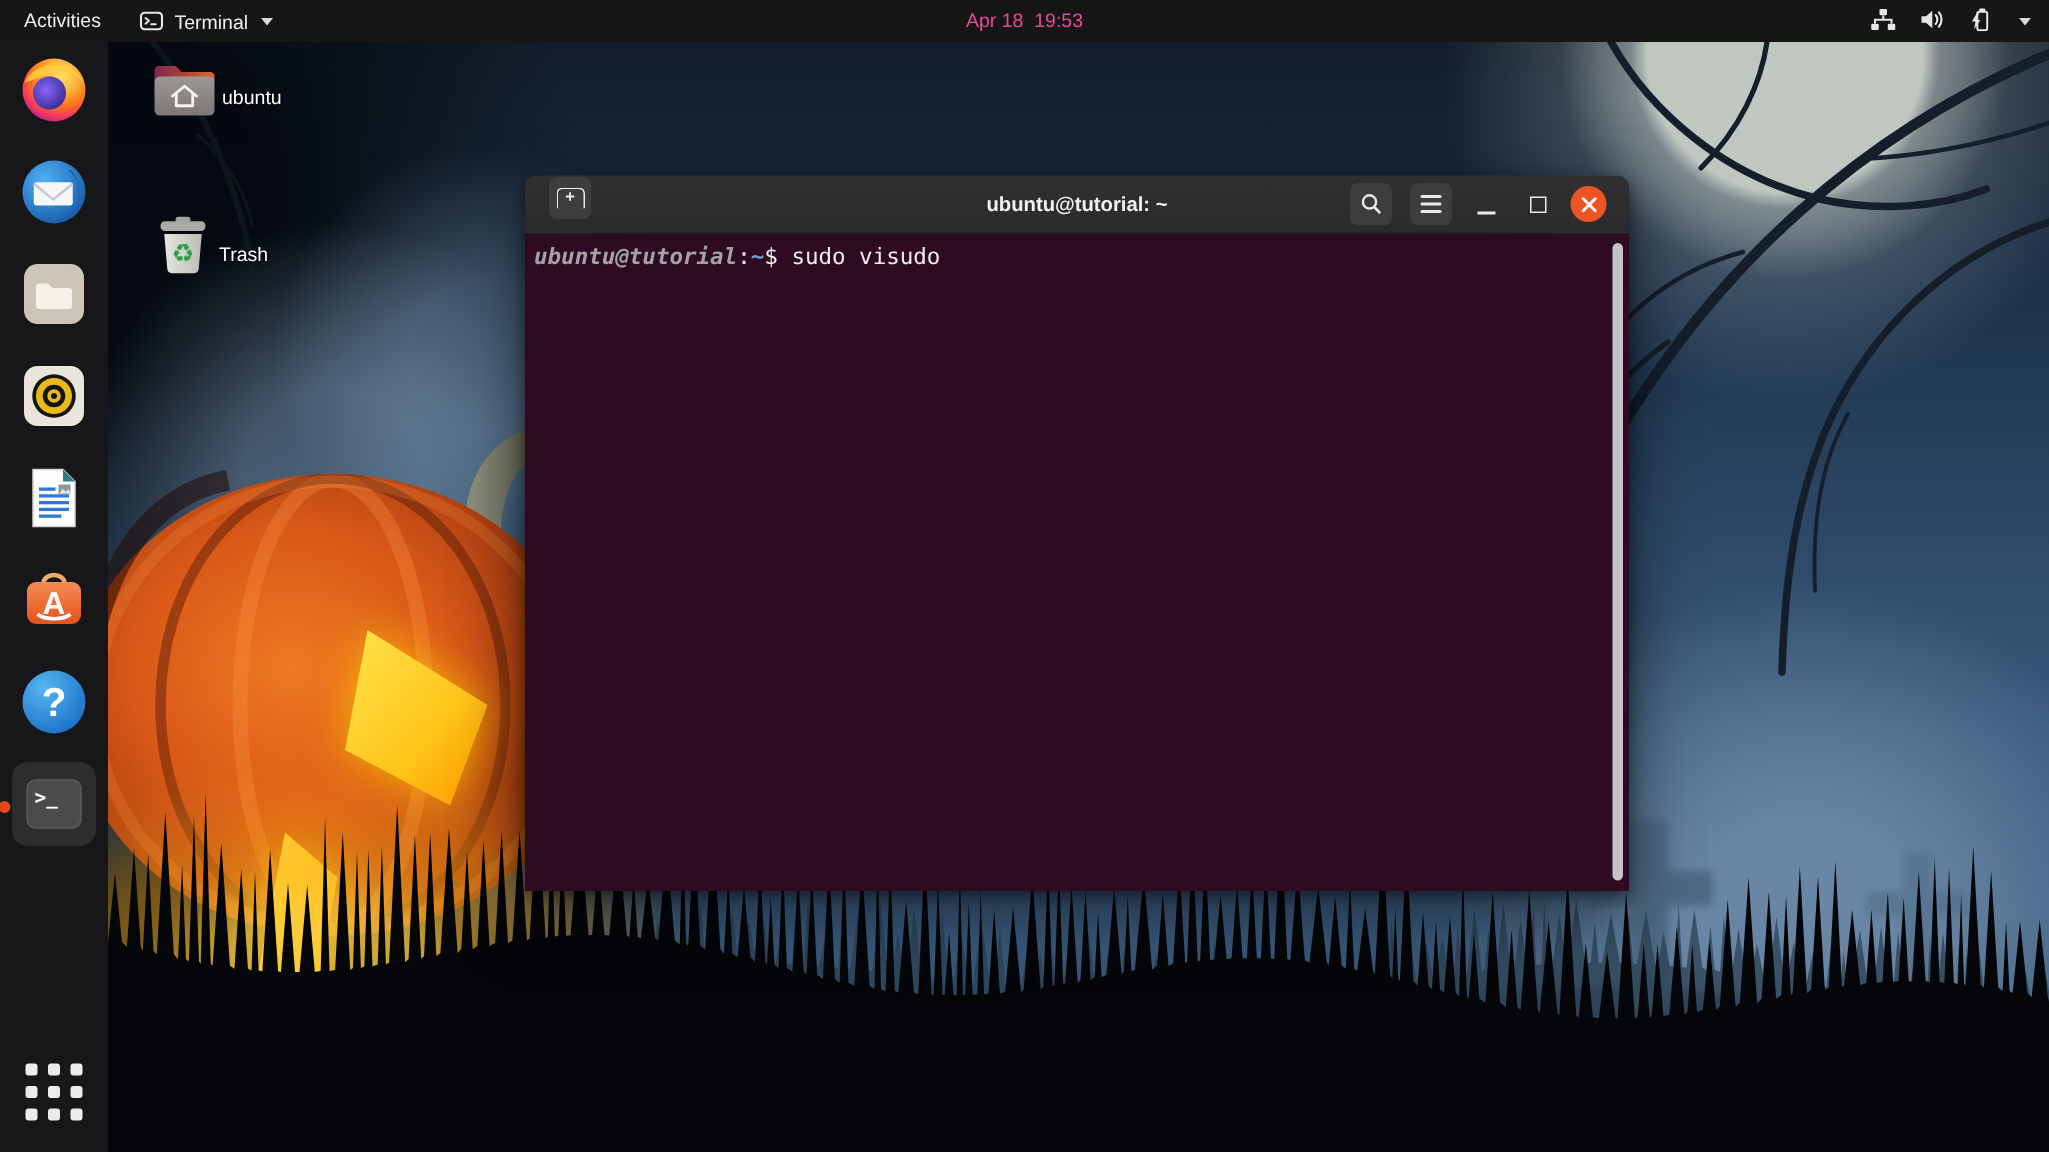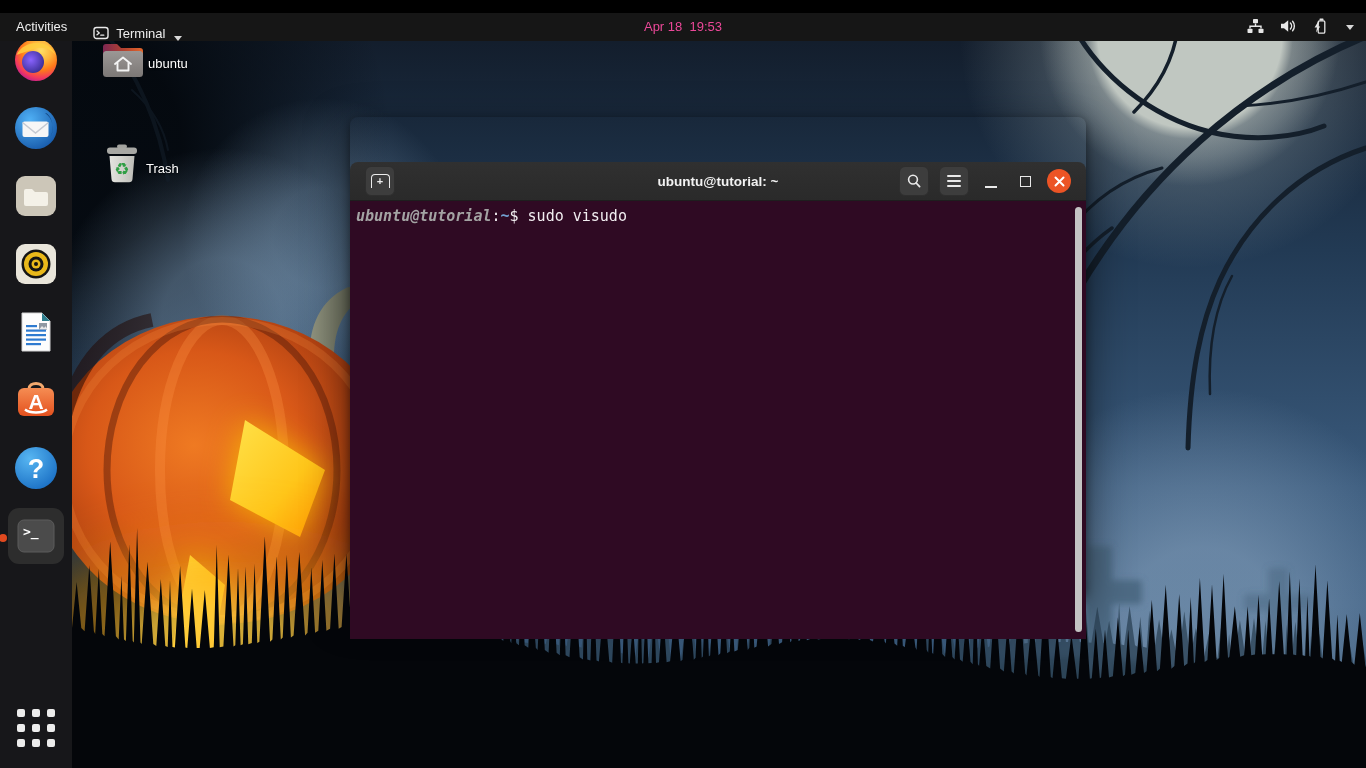--- a/index.html
+++ b/index.html
@@ -3,26 +3,26 @@
 <meta charset="utf-8">
 <style>
   html,body{margin:0;padding:0;}
   body{
     width:1366px;height:768px;position:relative;overflow:hidden;
     background:#000;font-family:"Liberation Sans",sans-serif;
     -webkit-font-smoothing:antialiased;
   }
   
   .topbar{
-    position:absolute;left:0;top:13px;width:1366px;height:28px;
+    position:absolute;left:0;top:0;width:1366px;height:28px;
     background:#161616;color:#eee;font-size:13px;z-index:50;
   }
   .tb-left{position:absolute;left:0;top:0;height:28px;display:flex;align-items:center;}
   .tb-activities{padding:0 16px;height:28px;line-height:28px;cursor:default;}
-  .tb-appmenu{display:flex;align-items:flex-end;gap:7px;padding:0 10px;height:28px;}
+  .tb-appmenu{display:flex;align-items:center;gap:7px;padding:0 10px;height:28px;}
   .tb-appicon{display:flex;align-items:center;}
   .caret-down{width:0;height:0;border-left:4.5px solid transparent;border-right:4.5px solid transparent;border-top:5px solid #d8d8d8;margin-left:2px;}
   .tb-clock{position:absolute;left:50%;top:0;transform:translateX(-50%);height:28px;line-height:28px;white-space:pre;color:#ec4899;}
   .tb-tray{position:absolute;right:0;top:0;height:28px;display:flex;align-items:center;gap:16px;padding:0 12px;}
   
   .wallpaper{
     position:absolute;left:72px;top:28px;width:1294px;height:740px;z-index:1;
     background:
       radial-gradient(circle 105px at 1118px 8px, #c0c7c1 0 92px, rgba(192,199,193,.45) 103px, rgba(180,190,190,0) 150px),
       radial-gradient(circle 230px at 1118px 10px, rgba(190,205,205,.28) 0 120px, rgba(190,205,205,0) 230px),
@@ -50,21 +50,21 @@
   .desk-icon .lbl{margin-top:3px;font-size:13px;color:#fff;text-shadow:0 1px 2px rgba(0,0,0,.85);}
   
   .window{
     position:absolute;left:350px;top:117px;width:736px;height:476px;z-index:30;
     border-radius:8px 8px 0 0;
     box-shadow:0 16px 44px rgba(0,0,0,.55), 0 3px 10px rgba(0,0,0,.45);
   }
   .titlebar{
     height:38px;background:linear-gradient(#303030,#2a2a2a);
     border-bottom:1px solid #1e1e1e;border-radius:8px 8px 0 0;
-    display:flex;align-items:center;padding:0 15px;position:relative;margin-top:45px;
+    display:flex;padding:0 15px;position:relative;
   }
   .wtitle{
     position:absolute;left:50%;top:50%;transform:translate(-50%,-50%);
     font-size:13.5px;font-weight:bold;color:#f2f2f2;white-space:pre;
   }
   .hbtn{
     width:30px;height:30px;background:#3d3d3d;border:1px solid #2e2e2e;border-radius:6px;
     display:flex;align-items:center;justify-content:center;padding:0;cursor:default;
   }
   .tb-rightgrp{margin-left:auto;display:flex;align-items:center;gap:10px;}

